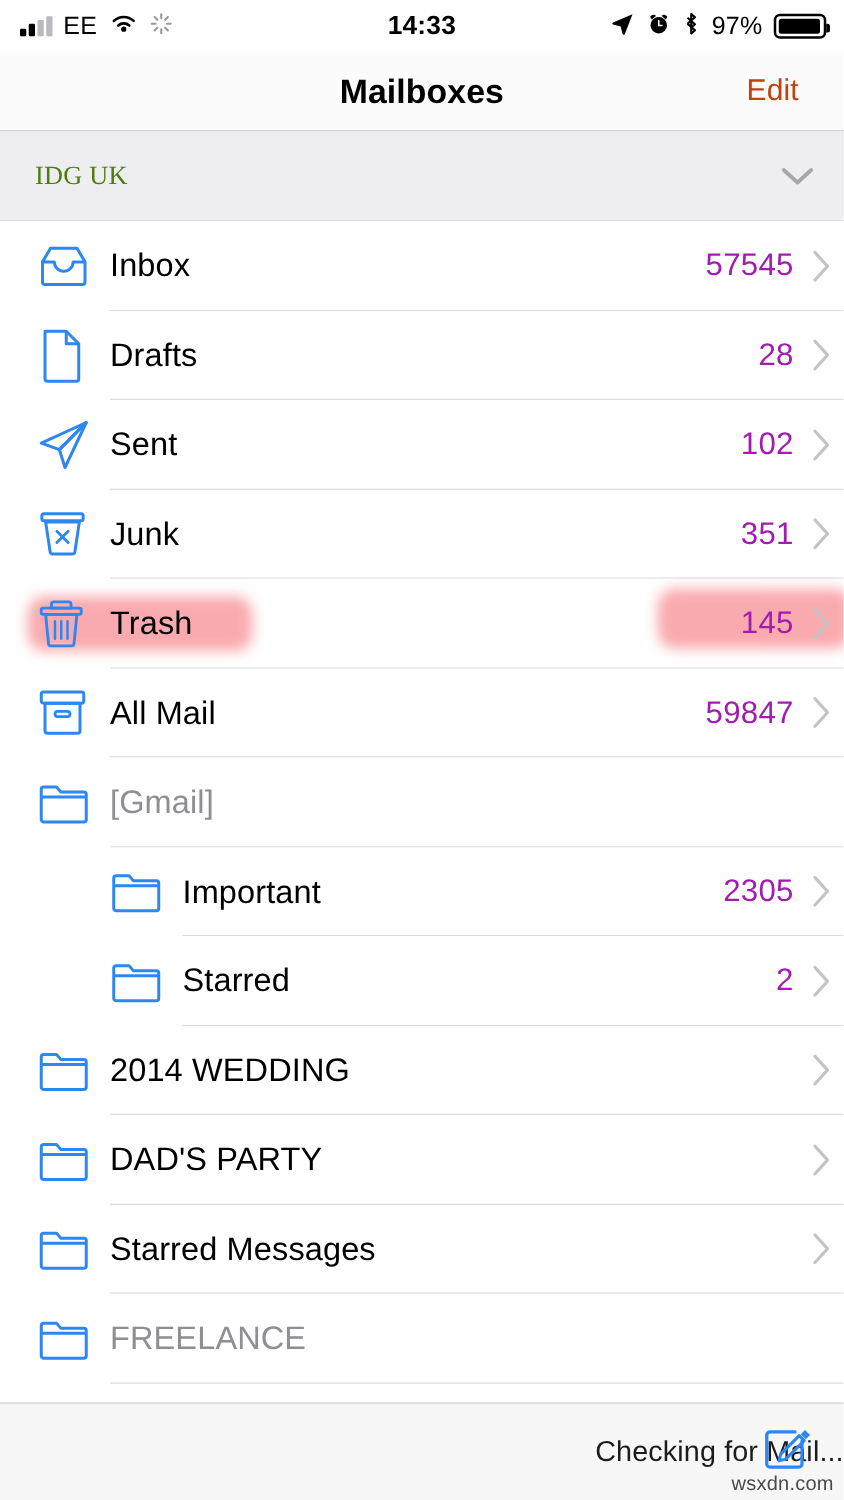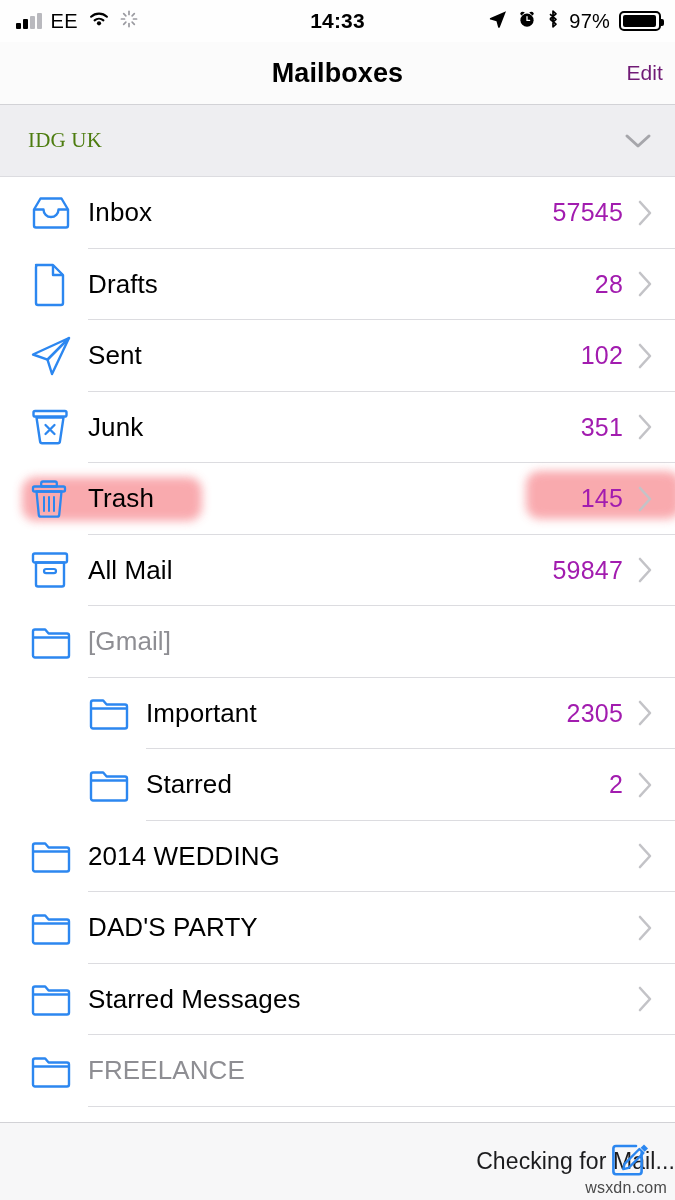--- a/index.html
+++ b/index.html
@@ -48,41 +48,41 @@
   
   .navbar {
     flex: 0 0 63px; height: 63px;
     background: #fbfbfb;
     border-bottom: 1px solid #d2d2d6;
     display: flex; align-items: center; justify-content: center;
     position: relative;
   }
   .nav-title { font-size: 27px; font-weight: 700; color: #000; letter-spacing: .1px; }
   .nav-edit {
-    position: absolute; right: 12px; top: 50%; transform: translateY(-50%);
-    font-size: 21px; color: #701a75; letter-spacing: .1px;
+    position: absolute; right: 36px; top: 50%; transform: translateY(-50%);
+    font-size: 24px; color: #c2410c; letter-spacing: .1px;
   }
 
   
   .acct-header {
     flex: 0 0 72px; height: 72px;
     background: #eeeef1;
     display: flex; align-items: center;
     padding: 0 22px 0 28px;
     border-bottom: 1px solid #dcdce0;
   }
   .acct-name { font-size: 21px; color: #4d7c0f; letter-spacing: .2px; flex: 1; font-family: Liberation Serif, serif; }
   .acct-chevron { color: #a6a6ab; display: flex; align-items: center; }
 
   
   .list { flex: 1 1 auto; background: #fff; overflow: hidden; position: relative; }
   .row {
     height: 71.5px;
     display: flex; align-items: center;
-    padding-left: 28px; padding-right: 22px;
+    padding-left: 28px; padding-right: 10px;
     position: relative;
     background: #fff;
   }
   .row .sep {
     position: absolute; left: 88px; right: 0; bottom: 0; height: 1px; background: #dcdce0;
   }
   .row.indent { padding-left: 86px; align-items: center; }
   .row.indent .sep { left: 146px; }
   .row-icon { width: 60px; flex: 0 0 60px; display: flex; align-items: center; justify-content: flex-start; }
   .row-label {

